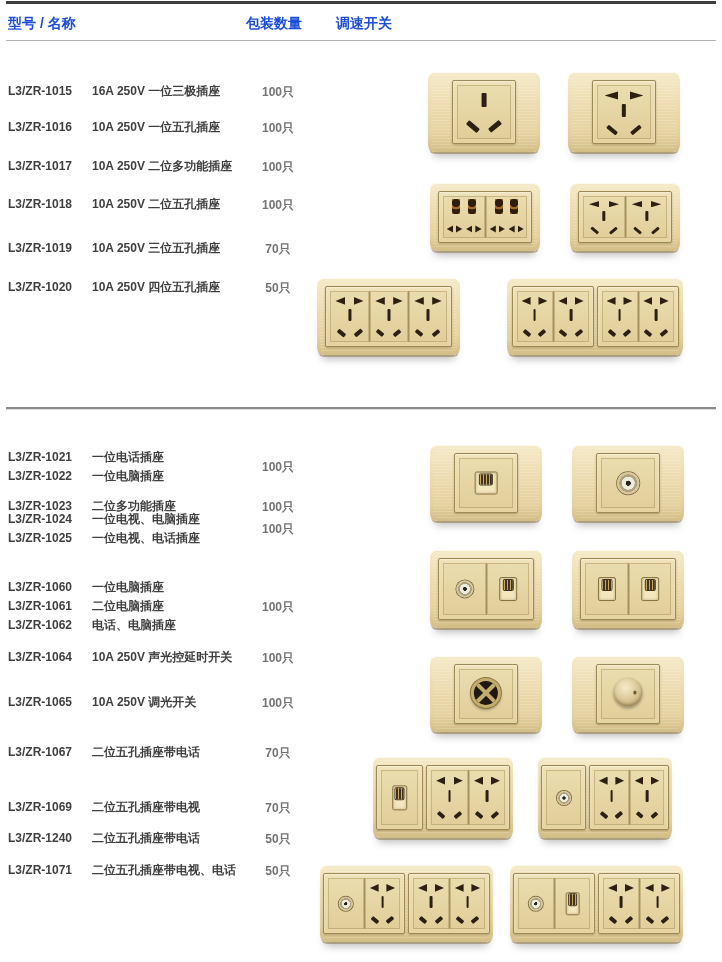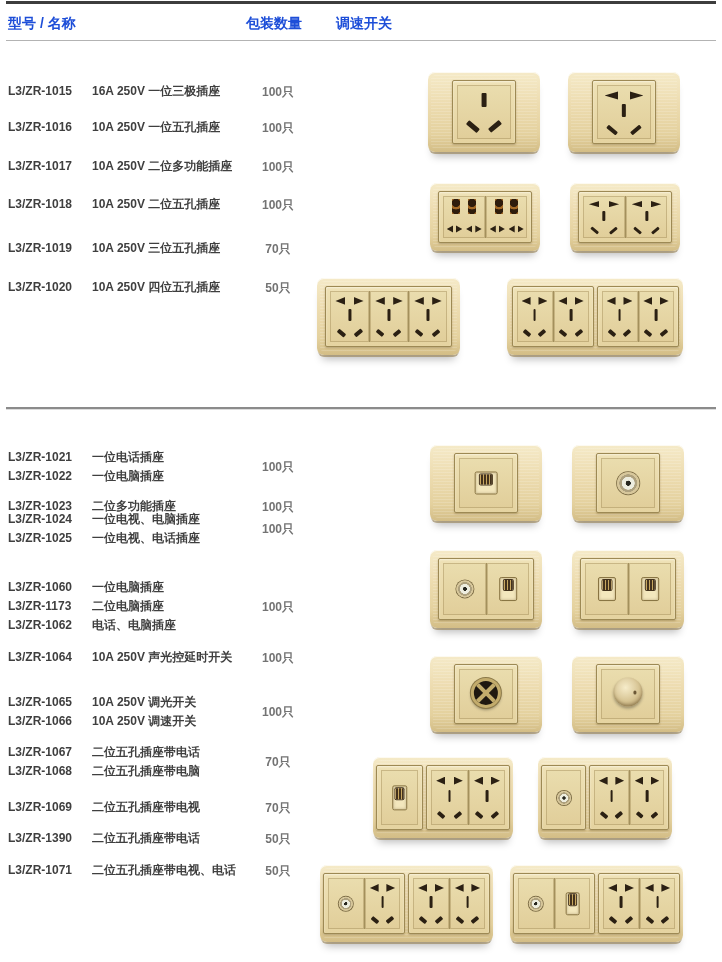--- a/index.html
+++ b/index.html
@@ -174,54 +174,52 @@
       <div class="row-group" style="top: 510px;">
         <div class="models">
           <div class="model-line"><span class="model-code">L3/ZR-1024</span><span class="model-name">一位电视、电脑插座</span></div>
           <div class="model-line"><span class="model-code">L3/ZR-1025</span><span class="model-name">一位电视、电话插座</span></div>
         </div>
         <span class="qty">100只</span>
       </div>
       <div class="row-group" style="top: 578px;">
         <div class="models">
           <div class="model-line"><span class="model-code">L3/ZR-1060</span><span class="model-name">一位电脑插座</span></div>
-          <div class="model-line"><span class="model-code">L3/ZR-1173</span><span class="model-name">二位电脑插座</span></div>
+          <div class="model-line"><span class="model-code">L3/ZR-1061</span><span class="model-name">二位电脑插座</span></div>
           <div class="model-line"><span class="model-code">L3/ZR-1062</span><span class="model-name">电话、电脑插座</span></div>
         </div>
         <span class="qty">100只</span>
       </div>
       <div class="row-group" style="top: 648px;">
         <div class="models">
           <div class="model-line"><span class="model-code">L3/ZR-1064</span><span class="model-name">10A 250V 声光控延时开关</span></div>
         </div>
         <span class="qty">100只</span>
       </div>
       <div class="row-group" style="top: 693px;">
         <div class="models">
           <div class="model-line"><span class="model-code">L3/ZR-1065</span><span class="model-name">10A 250V 调光开关</span></div>
-          <div class="model-line"><span class="model-code">L3/ZR-1066</span><span class="model-name">10A 250V 调速开关</span></div>
         </div>
         <span class="qty">100只</span>
       </div>
       <div class="row-group" style="top: 743px;">
         <div class="models">
           <div class="model-line"><span class="model-code">L3/ZR-1067</span><span class="model-name">二位五孔插座带电话</span></div>
-          <div class="model-line"><span class="model-code">L3/ZR-1068</span><span class="model-name">二位五孔插座带电脑</span></div>
         </div>
         <span class="qty">70只</span>
       </div>
       <div class="row-group" style="top: 798px;">
         <div class="models">
           <div class="model-line"><span class="model-code">L3/ZR-1069</span><span class="model-name">二位五孔插座带电视</span></div>
         </div>
         <span class="qty">70只</span>
       </div>
       <div class="row-group" style="top: 829px;">
         <div class="models">
-          <div class="model-line"><span class="model-code">L3/ZR-1390</span><span class="model-name">二位五孔插座带电话</span></div>
+          <div class="model-line"><span class="model-code">L3/ZR-1240</span><span class="model-name">二位五孔插座带电话</span></div>
         </div>
         <span class="qty">50只</span>
       </div>
       <div class="row-group" style="top: 861px;">
         <div class="models">
           <div class="model-line"><span class="model-code">L3/ZR-1071</span><span class="model-name">二位五孔插座带电视、电话</span></div>
         </div>
         <span class="qty">50只</span>
       </div>
     </div>

